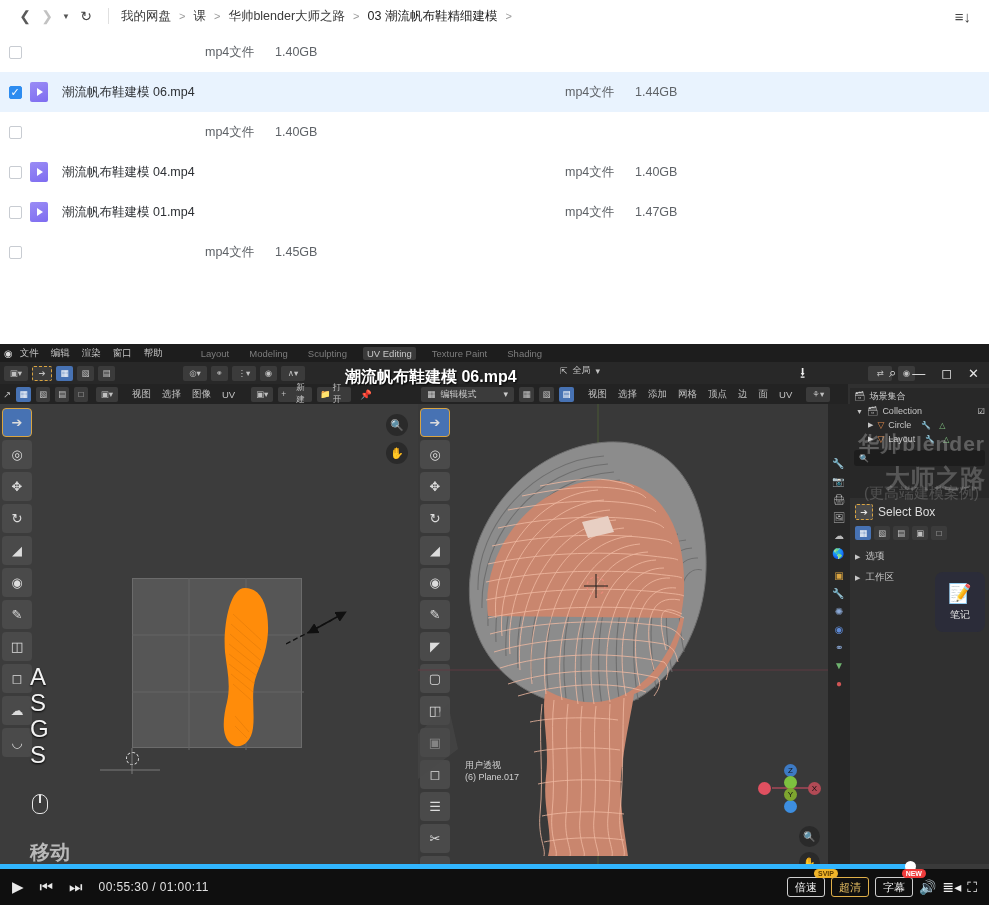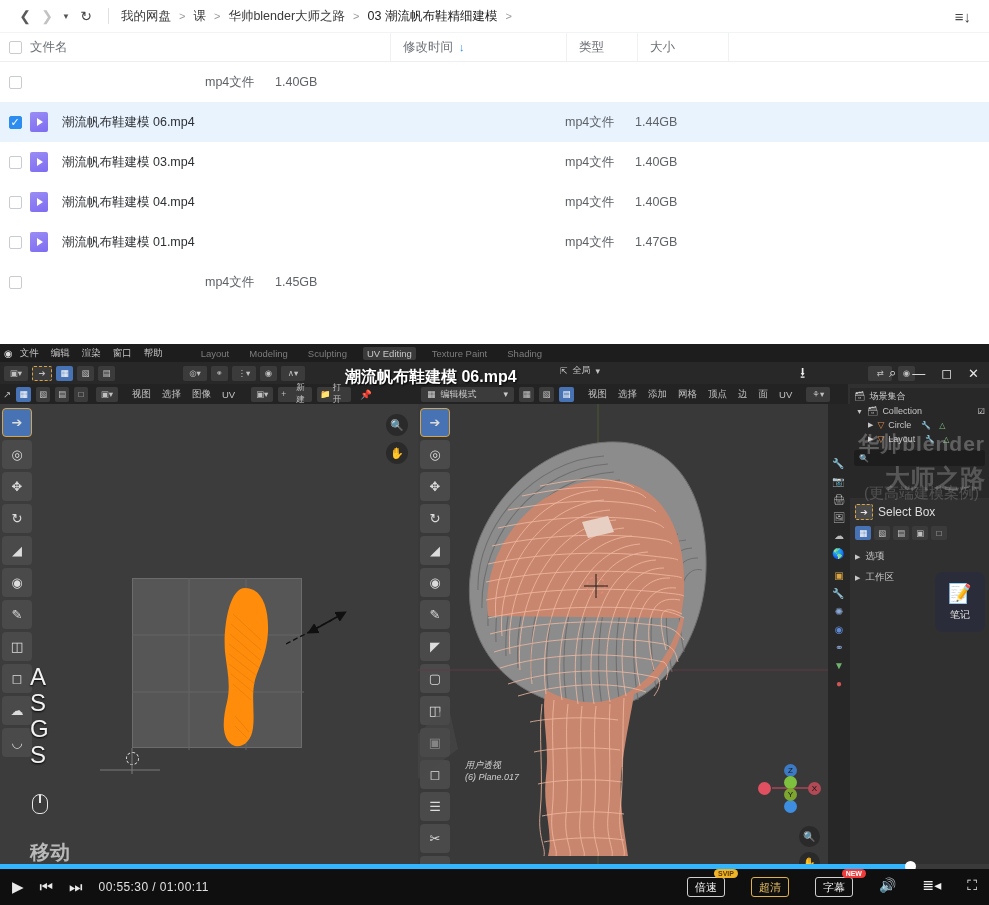--- a/index.html
+++ b/index.html
@@ -89,21 +89,21 @@
   .propspanel{ position:absolute; left:850px; top:154px; width:139px; height:366px; background:#303030; }
 
   .toolcol { position:absolute; left:2px; top:4px; width:30px; display:flex; flex-direction:column; gap:3px; }
   .tool { width:30px; height:29px; background:#4a4a4a; border-radius:4px; display:flex;
           align-items:center; justify-content:center; color:#dcdcdc; font-size:13px; }
   .tool.act { background:#4772b3; border:1px solid #d9a441; }
 
   .uv-grid { position:absolute; left:132px; top:578px; width:170px; height:170px;
              background:#565656; border:1px solid #6b6b6b; }
 
-  .vpinfo { position:absolute; left:465px; top:415px; font-size:9px; color:#cfcfcf; line-height:12px;font-style:italic; }
+  .vpinfo { position:absolute; left:465px; top:415px; font-size:9px; color:#cfcfcf; line-height:12px; }
 
   .gizmo { position:absolute; left:772px; top:418px; width:48px; height:52px; }
   .gdot { position:absolute; width:13px; height:13px; border-radius:50%;
           font-size:8px; color:#111; display:flex; align-items:center; justify-content:center; }
   .navbtn { position:absolute; left:799px; width:21px; height:21px; border-radius:50%;
             background:#2a2a2a; color:#ddd; font-size:10px; display:flex; align-items:center; justify-content:center; }
 
   .outl-row { display:flex; align-items:center; height:14px; font-size:9px; color:#c6c6c6; padding-left:4px; gap:4px; }
 
   
@@ -136,21 +136,21 @@
 
   
   .pbar-wrap { position:absolute; left:0; top:520px; width:989px; height:5px; background:#3a3a3a; }
   .pbar-fill { height:5px; background:#31b6ff; }
   .pbar-knob { position:absolute; top:-3px; width:11px; height:11px; border-radius:50%; background:#fff; }
 
   .ctrls { position:absolute; left:0; top:525px; width:989px; height:36px; background:#0f0f0f;
            display:flex; align-items:center; padding:0 12px; }
   .cbtn { color:#e9e9e9; font-size:15px; margin-right:16px; display:flex; align-items:center; }
   .ctime { color:#e0e0e0; font-size:12px; letter-spacing:.4px; }
-  .cright { margin-left:auto; display:flex; gap:26px;padding-left:43px; }
+  .cright { margin-left:auto; display:flex; align-items:center; gap:6px;padding-left:43px; }
   .pill { border:1px solid #cfcfcf; border-radius:3px; padding:1.5px 7px; font-size:11px; color:#f0f0f0;
           position:relative; }
   .pill.gold { border-color:#e0b04a; color:#e8bf61; }
   .badge { position:absolute; right:-14px; top:-9px; background:#f0b429; color:#5a3b00; font-size:7px;
            border-radius:7px; padding:1px 4px; font-weight:bold; }
   .badge.red { background:#ef3b3b; color:#fff; }
   .cicon { color:#f0f0f0; font-size:14px; }
 </style>
 </head>
 <body>
@@ -169,36 +169,20 @@
       <span class="crumb link">课</span>
       <span class="crumb-sep">&gt;</span>
       <span class="crumb link">华帅blender大师之路</span>
       <span class="crumb-sep">&gt;</span>
       <span class="crumb active">03 潮流帆布鞋精细建模</span>
       <span class="crumb-sep">&gt;</span>
     </div>
     <div class="nav-right">≡↓</div>
   </div>
 
-  <div class="list-head">
-    <div class="cell-check">
-        <span class="cb"></span>
-      </div>
-    <div class="col-name">文件名</div>
-    <div class="hsep"></div>
-    <div class="col-time" style="padding-left:12px">
-      <span>修改时间</span>
-      <span class="sort-arrow">↓</span>
-    </div>
-    <div class="hsep"></div>
-    <div class="col-type" style="padding-left:12px">类型</div>
-    <div class="hsep"></div>
-    <div class="col-size" style="padding-left:12px">大小</div>
-    <div class="hsep"></div>
-  </div>
 
   <div id="file-rows">
       <div class="frow">
         <div class="cell-check">
           <span class="cb"></span>
         </div>
         <div class="col-time"></div>
         <div class="col-type" style="color: rgb(95, 99, 104);">mp4文件</div>
         <div class="col-size" style="color: rgb(95, 99, 104);">1.40GB</div>
       </div>
@@ -212,26 +196,20 @@
           </span>
           <span>潮流帆布鞋建模 06.mp4</span>
         </div>
         <div class="col-time"></div>
         <div class="col-type" style="color: rgb(95, 99, 104);">mp4文件</div>
         <div class="col-size" style="color: rgb(95, 99, 104);">1.44GB</div>
       </div>
       <div class="frow">
         <div class="cell-check">
           <span class="cb"></span>
-        </div>
-        <div class="col-name fname">
-          <span class="ficon">
-            <span class="ic-video"></span>
-          </span>
-          <span>潮流帆布鞋建模 03.mp4</span>
         </div>
         <div class="col-time"></div>
         <div class="col-type" style="color: rgb(95, 99, 104);">mp4文件</div>
         <div class="col-size" style="color: rgb(95, 99, 104);">1.40GB</div>
       </div>
       <div class="frow">
         <div class="cell-check">
           <span class="cb"></span>
         </div>
         <div class="col-name fname">

